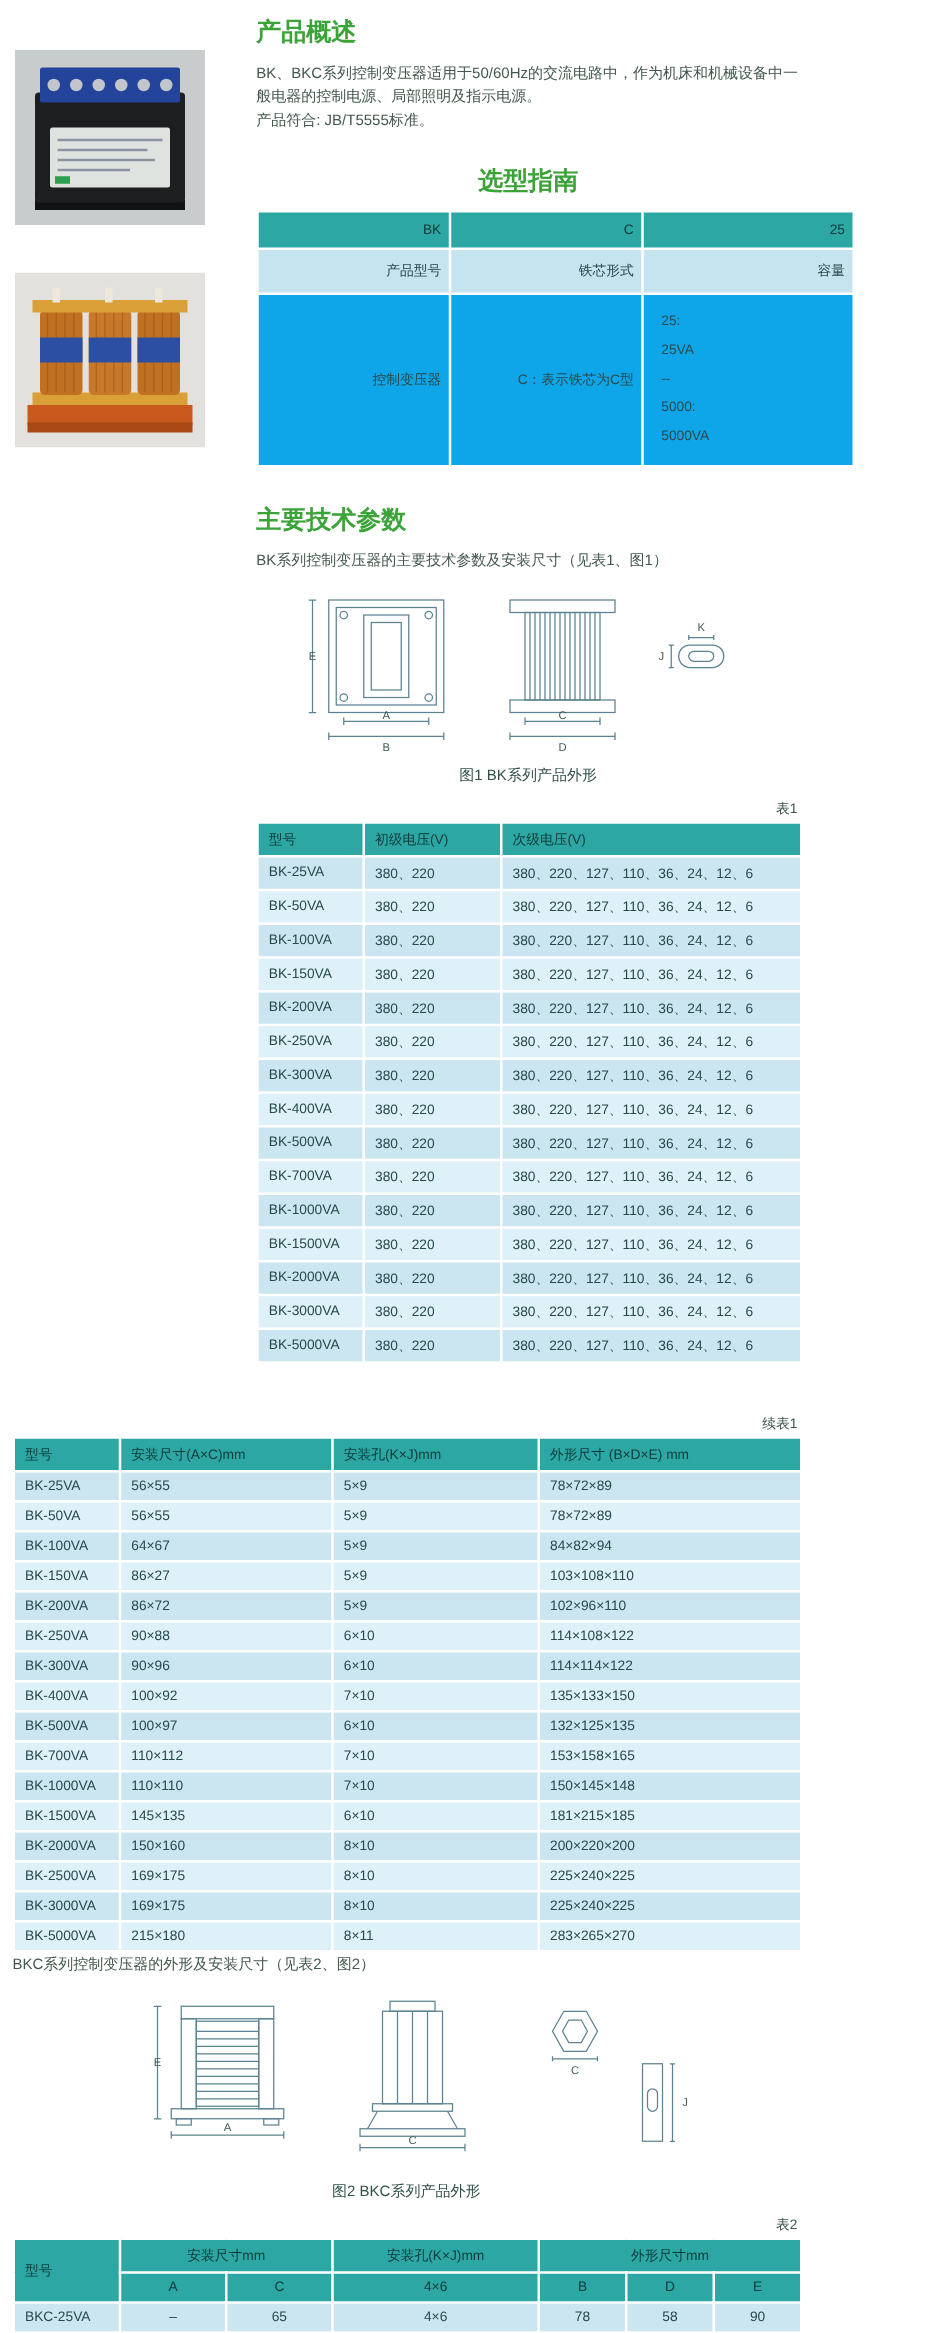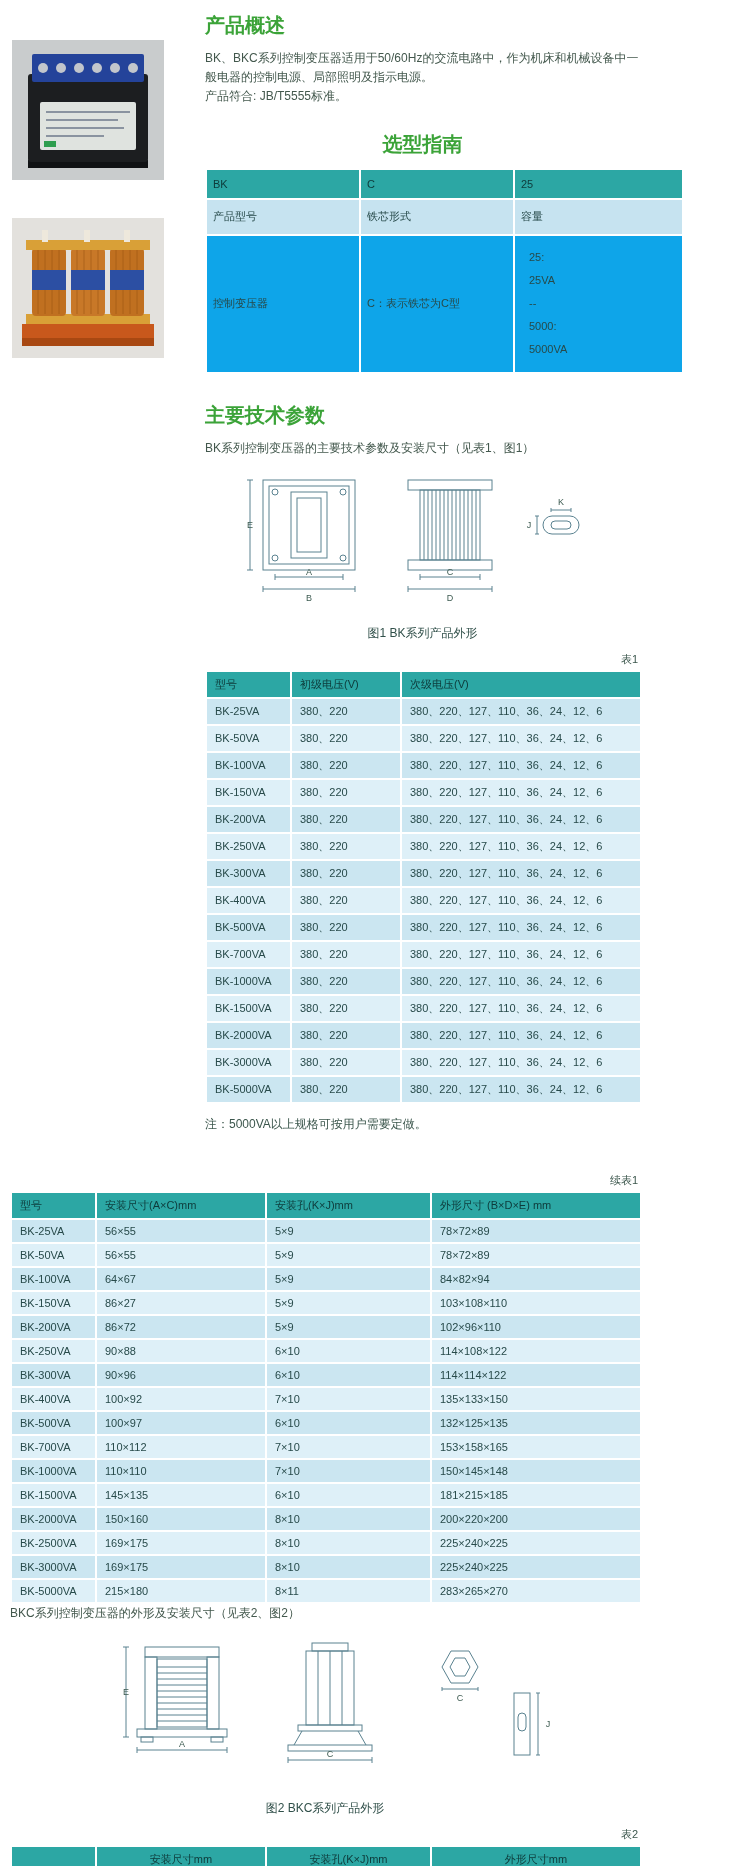--- a/index.html
+++ b/index.html
@@ -9,28 +9,28 @@
   .photo{display:block;width:152px;height:140px;margin-bottom:38px;}
   .main{padding:12px 110px 0 205px;}
   .wide{padding:0 110px 0 10px;}
   .h-green{color:#3ba338;font-size:20px;font-weight:bold;margin:0 0 10px;}
   .h-sel{margin-top:24px;text-align:center;}
   .h-par{margin-top:28px;}
   .body-text{font-size:12px;line-height:1.6;color:#43584d;margin:0;}
   .intro{margin-top:2px;}
   
   .sel-table{width:100%;border-collapse:collapse;table-layout:fixed;font-size:11px;color:#274a4a;margin-top:2px;}
-  .sel-table td{border:2px solid #fff;text-align:left;vertical-align:middle;padding:4px 6px;}
+  .sel-table td{border:2px solid #fff;text-align:right;vertical-align:middle;padding:4px 6px;}
   .sel-table .teal td{background:#2ca7a4;color:#0d3a3a;height:20px;}
   .sel-table .lbl td{background:#c6e3f0;height:26px;}
   .sel-table .det td{background:#0ea5e9;height:128px;}
   .sel-table .det td.cap{text-align:left;padding-left:14px;line-height:2.1;white-space:pre-line;}
   
   .fig{display:block;margin:10px auto 0;}
-  .fig-caption{font-size:12px;color:#31504a;text-align:center;margin:17px 0 10px;}
+  .fig-caption{font-size:12px;color:#31504a;text-align:center;margin:4px 0 10px;}
   .dimtxt{font-size:9px;fill:#3c5a50;}
   
   .tbl-tag{font-size:11px;color:#3c574d;text-align:right;margin:0 2px 3px 0;}
   .data-table{width:100%;border-collapse:collapse;table-layout:fixed;font-size:11px;color:#274a4a;}
   .data-table th{background:#2ca7a4;color:#0d3a3a;font-weight:normal;border:2px solid #fff;padding:5px 8px;text-align:left;}
   .data-table td{border:2px solid #fff;padding:5px 8px;background:#cbe6f1;}
   .data-table tbody tr:nth-child(even) td{background:#def0f8;}
   .t2 th{text-align:center;vertical-align:middle;}
   .t2 th.mdl{text-align:left;}
   .t2 tbody td{text-align:center;}
@@ -254,21 +254,20 @@
             <td>380、220、127、110、36、24、12、6</td>
           </tr>
           <tr>
             <td>BK-5000VA</td>
             <td>380、220</td>
             <td>380、220、127、110、36、24、12、6</td>
           </tr>
         </tbody>
     </table>
 
-    <p class="note">注：5000VA以上规格可按用户需要定做。</p>
   </div>
 
   <div class="wide">
 
     <div class="tbl-tag tag-top">续表1</div>
     <table class="data-table t1b">
       <colgroup>
           <col style="width:85px">
           <col style="width:170px">
           <col style="width:165px">

